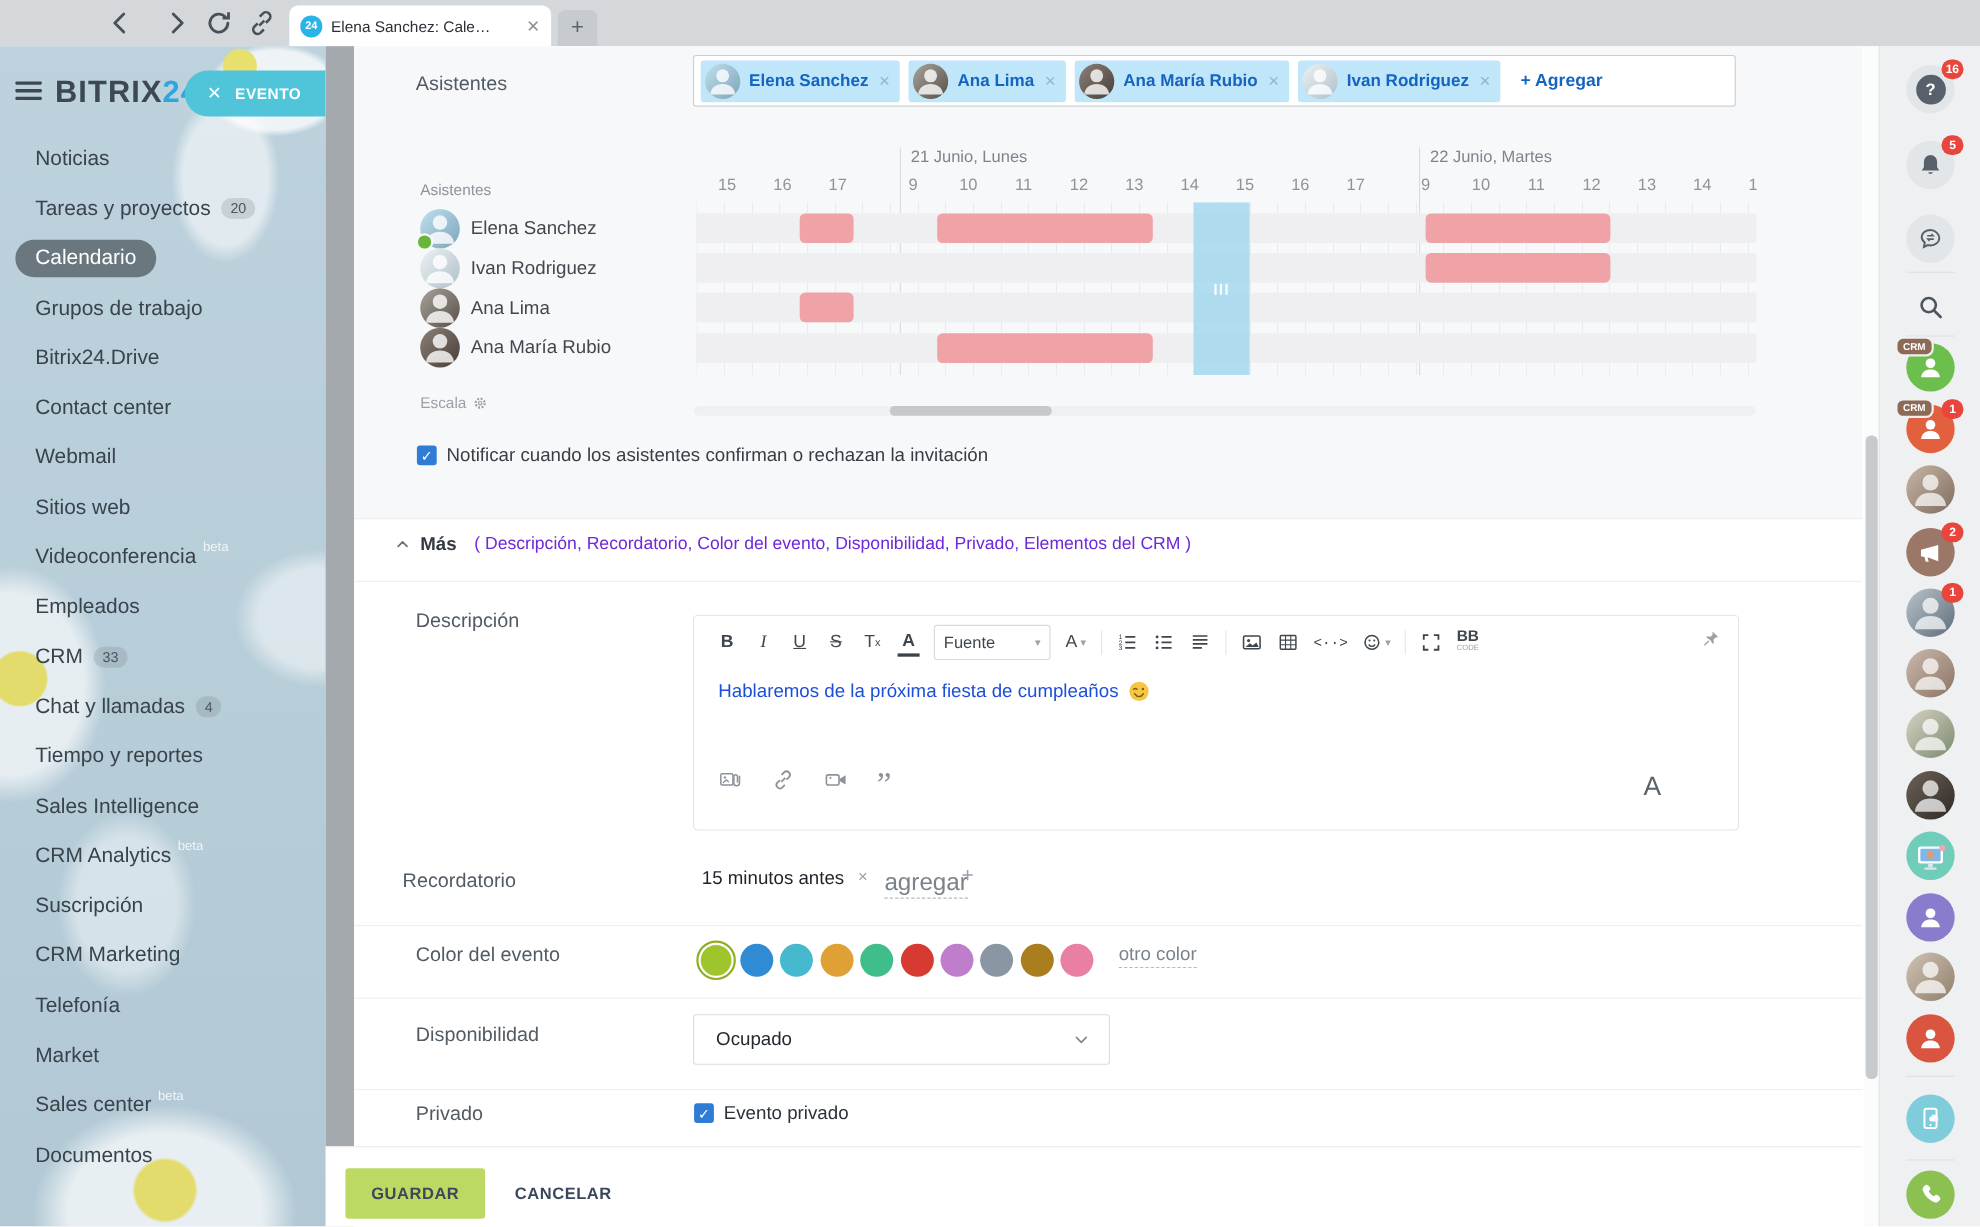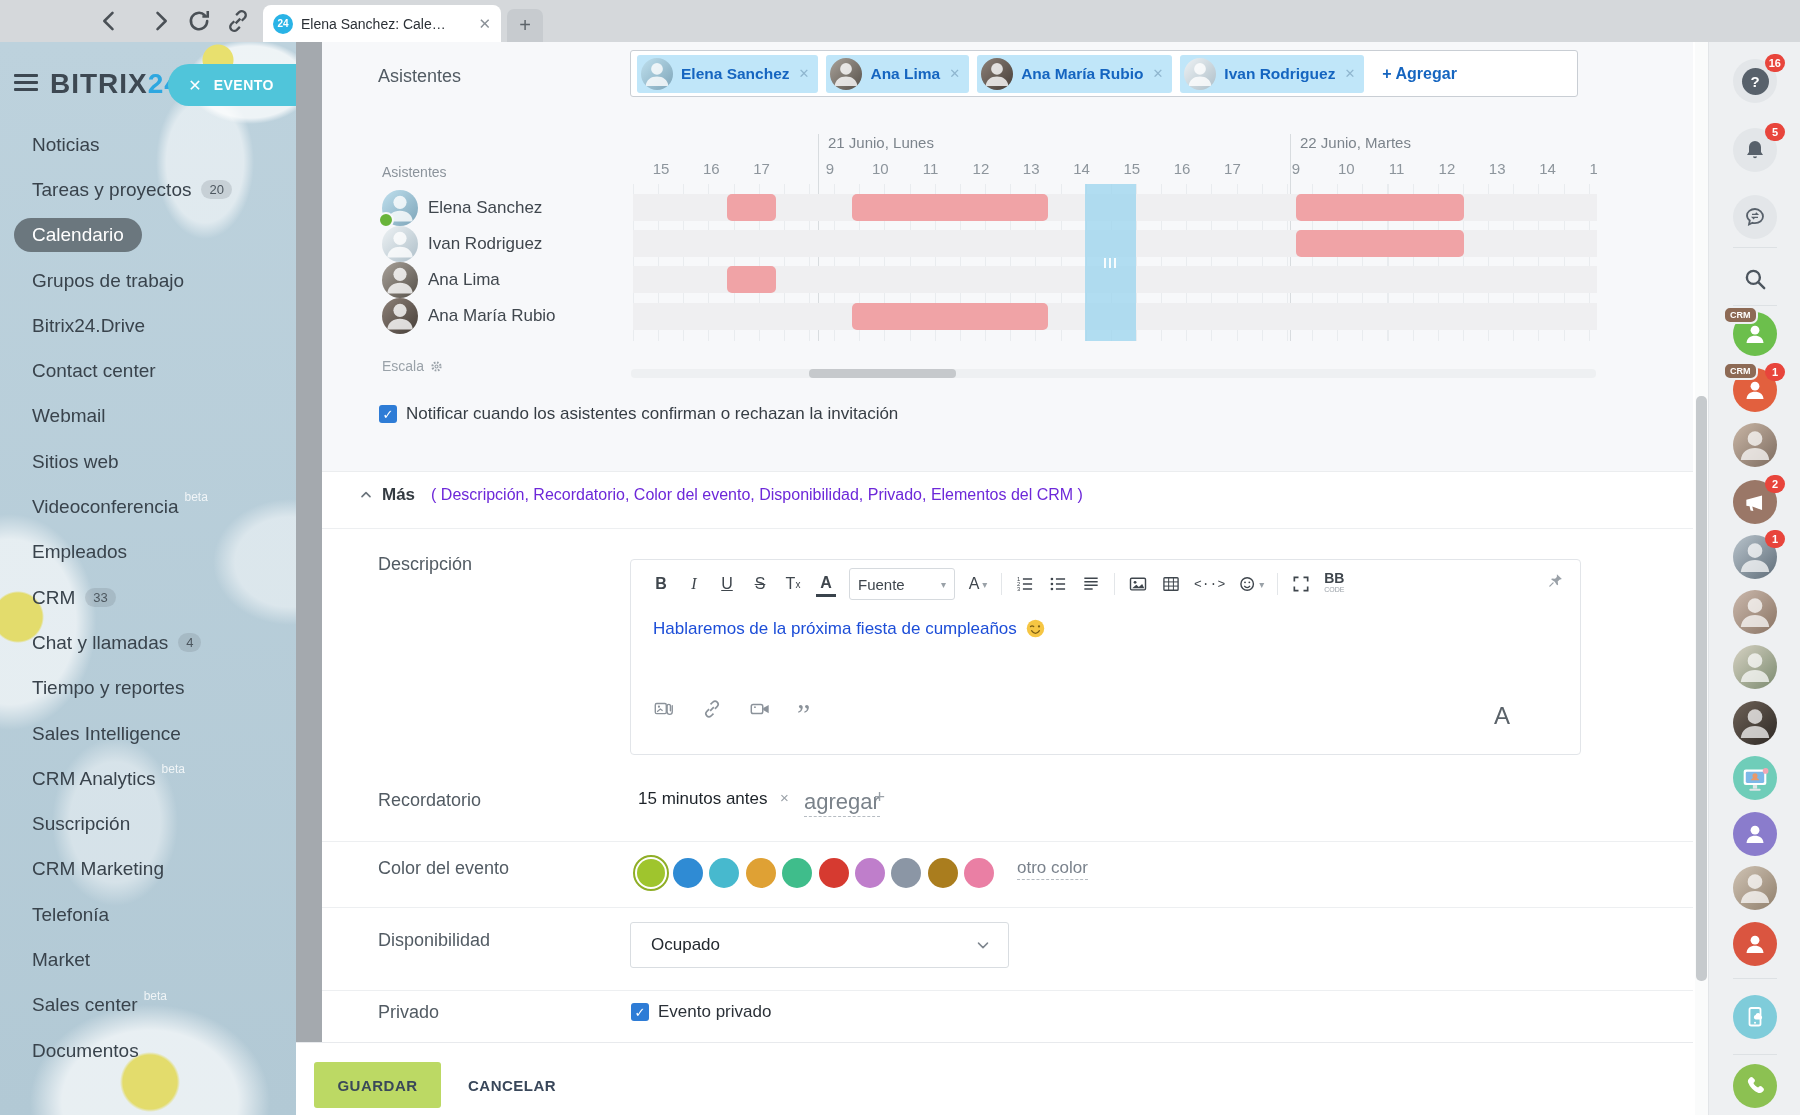--- a/index.html
+++ b/index.html
@@ -124,21 +124,21 @@
   .tb-sep{width:1px;height:22px;background:#e3e6e9}
   .caret{color:#9aa1a8;font-size:10px}
   #rte-pin{position:absolute;right:16px;top:12px;color:#9aa1a8;cursor:pointer}
   #desc-text{position:absolute;left:22px;top:58px;font-size:17px;color:#1d4ed8;display:flex;
      align-items:center;gap:8px}
   #rte-bottom{position:absolute;left:22px;top:138px;display:flex;align-items:center;gap:26px;color:#8b929a}
   #rte-bottom .ic{cursor:pointer}
   #rte-biga{position:absolute;right:70px;top:142px;font-size:24px;color:#5a6269;cursor:pointer}
 
   
-  #rem-label{position:absolute;left:56px;top:748px}
+  #rem-label{position:absolute;left:44px;top:748px}
   #rem-value{position:absolute;left:316px;top:747px;font-size:17px;color:#1d2329}
   #rem-x{position:absolute;left:458px;top:747px;color:#9aa1a8;font-size:15px;cursor:pointer}
   #rem-add{position:absolute;left:482px;top:747px;font-size:22px;color:#7a828a;cursor:pointer;
      border-bottom:1px dashed #b6bcc2;padding-bottom:1px}
   #rem-plus{position:absolute;left:552px;top:744px;color:#9aa1a8;font-size:19px;cursor:pointer}
 
   
   #color-label{position:absolute;left:56px;top:816px}
   #swatches{position:absolute;left:311px;top:812px;height:38px;display:flex;align-items:center}
   .swatch{width:30px;height:30px;border-radius:50%;margin-right:6.4px;cursor:pointer}

